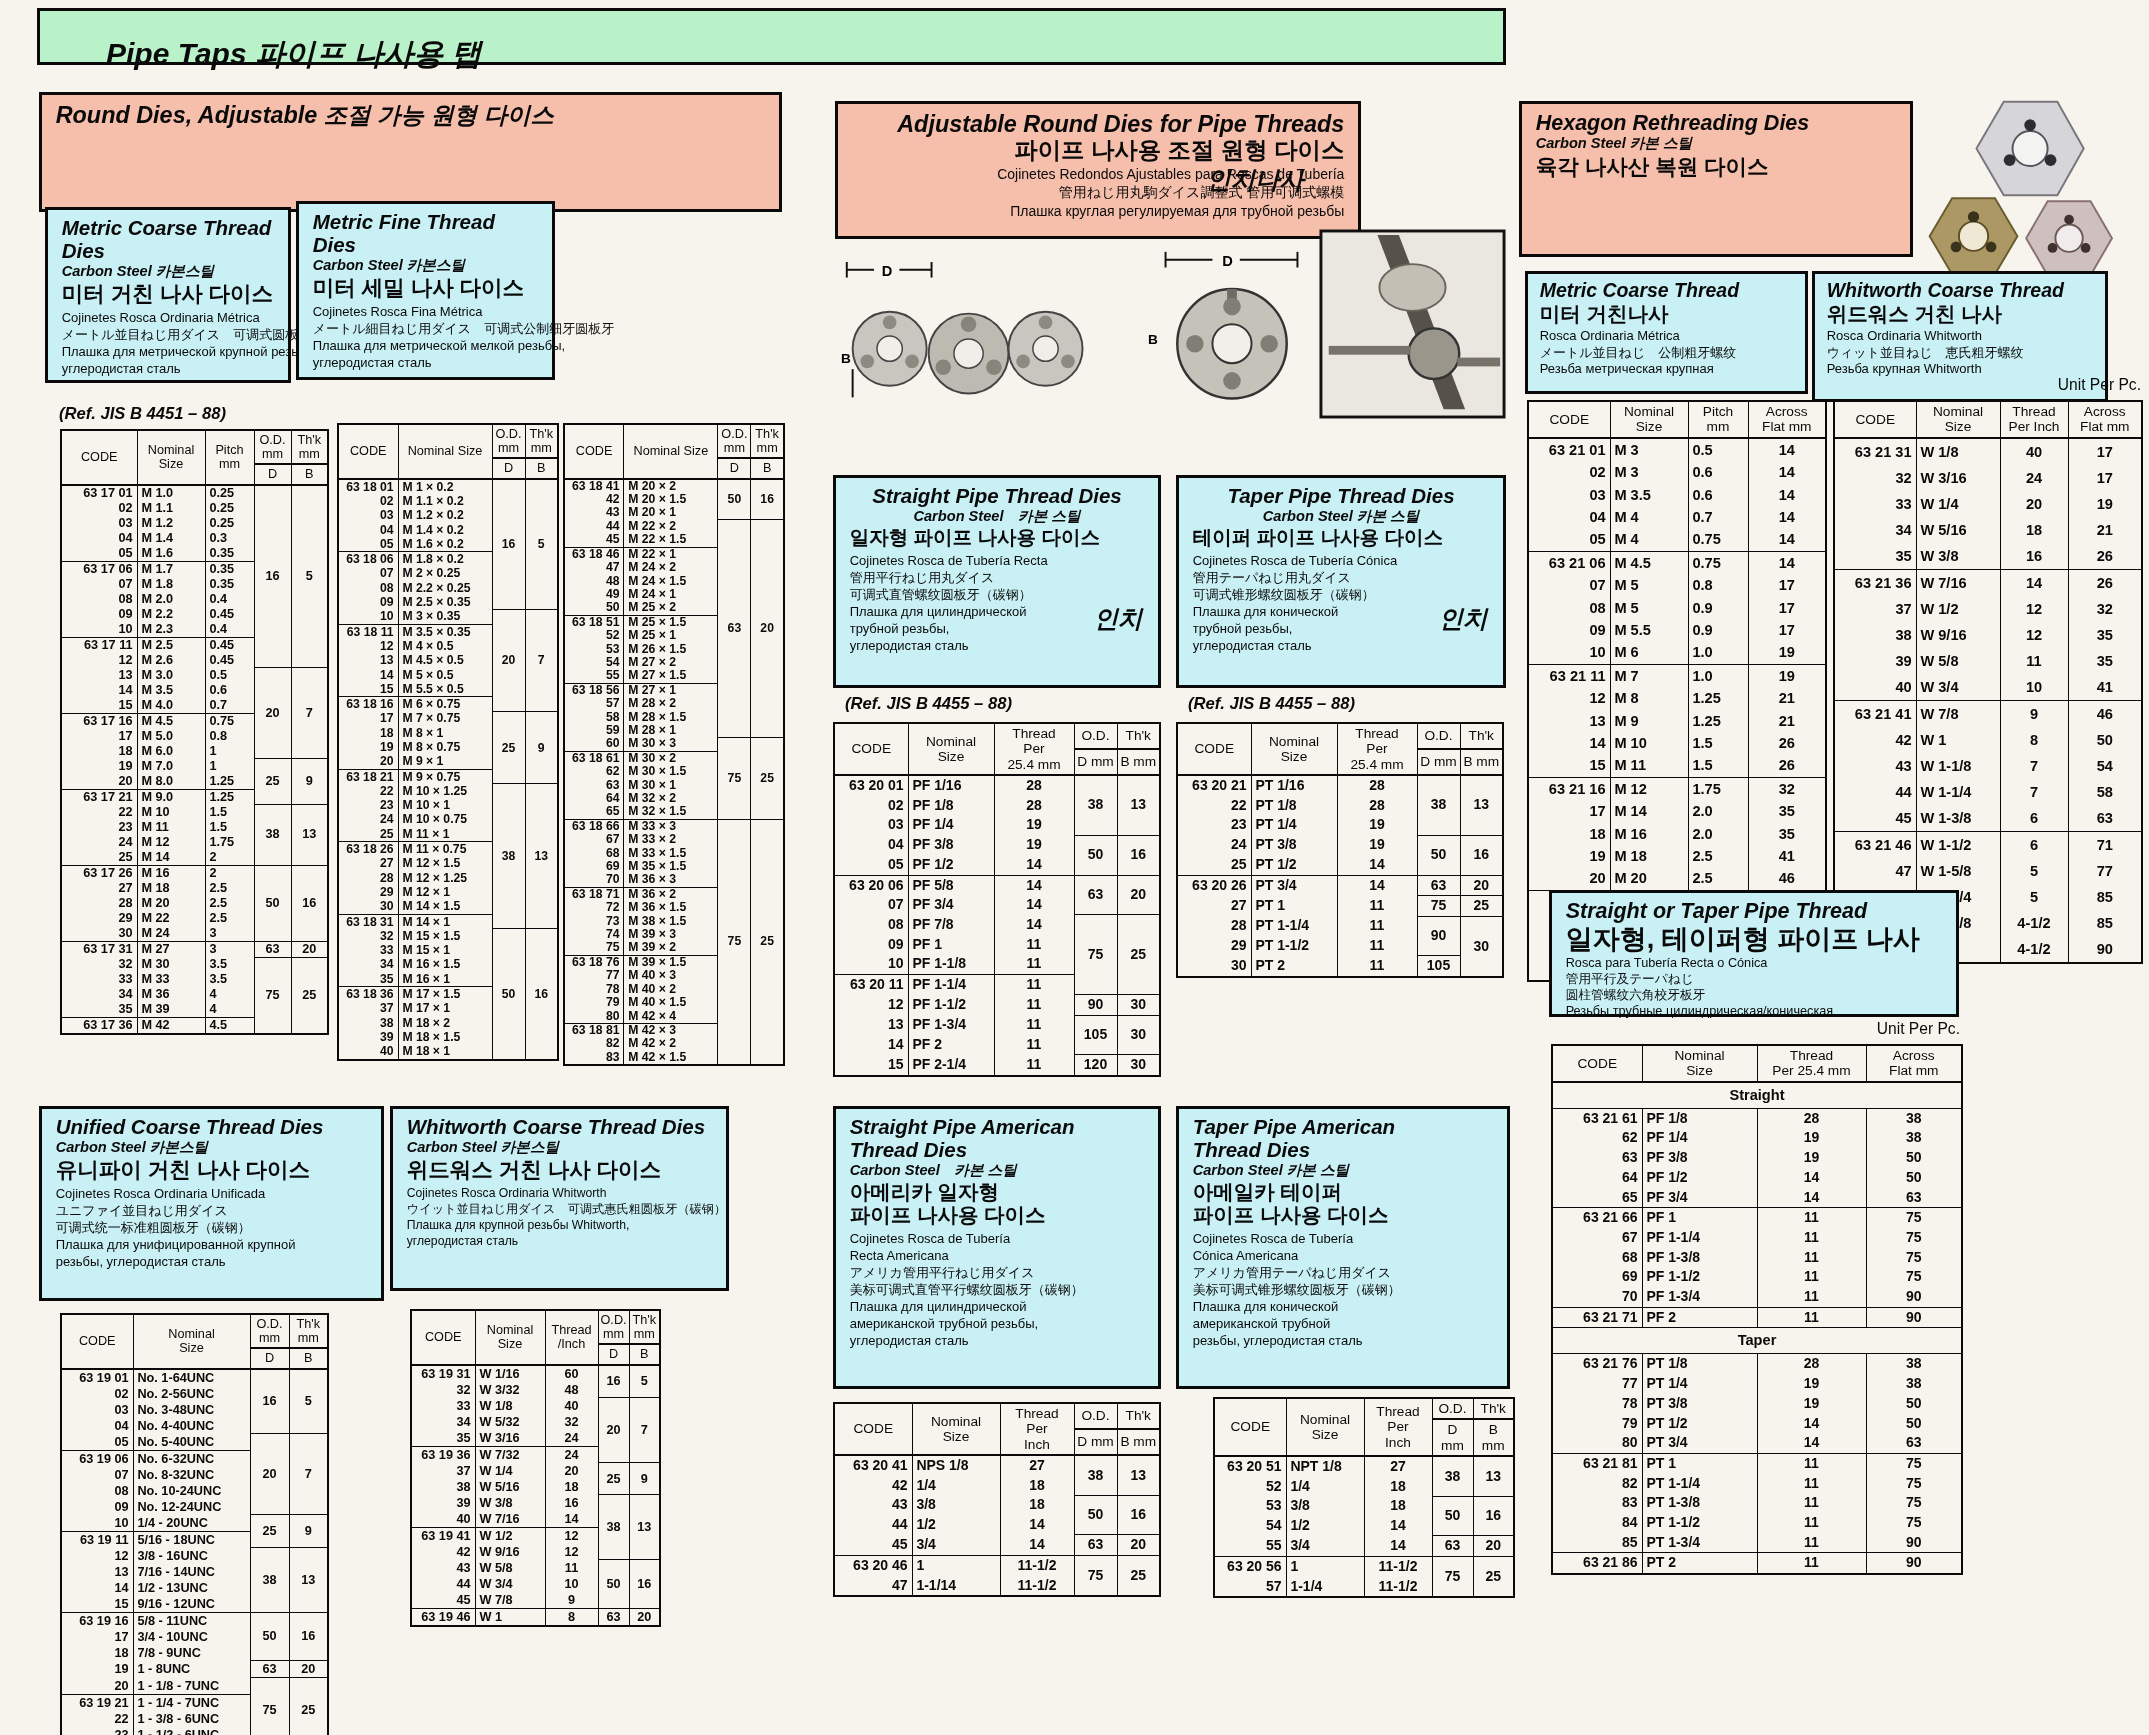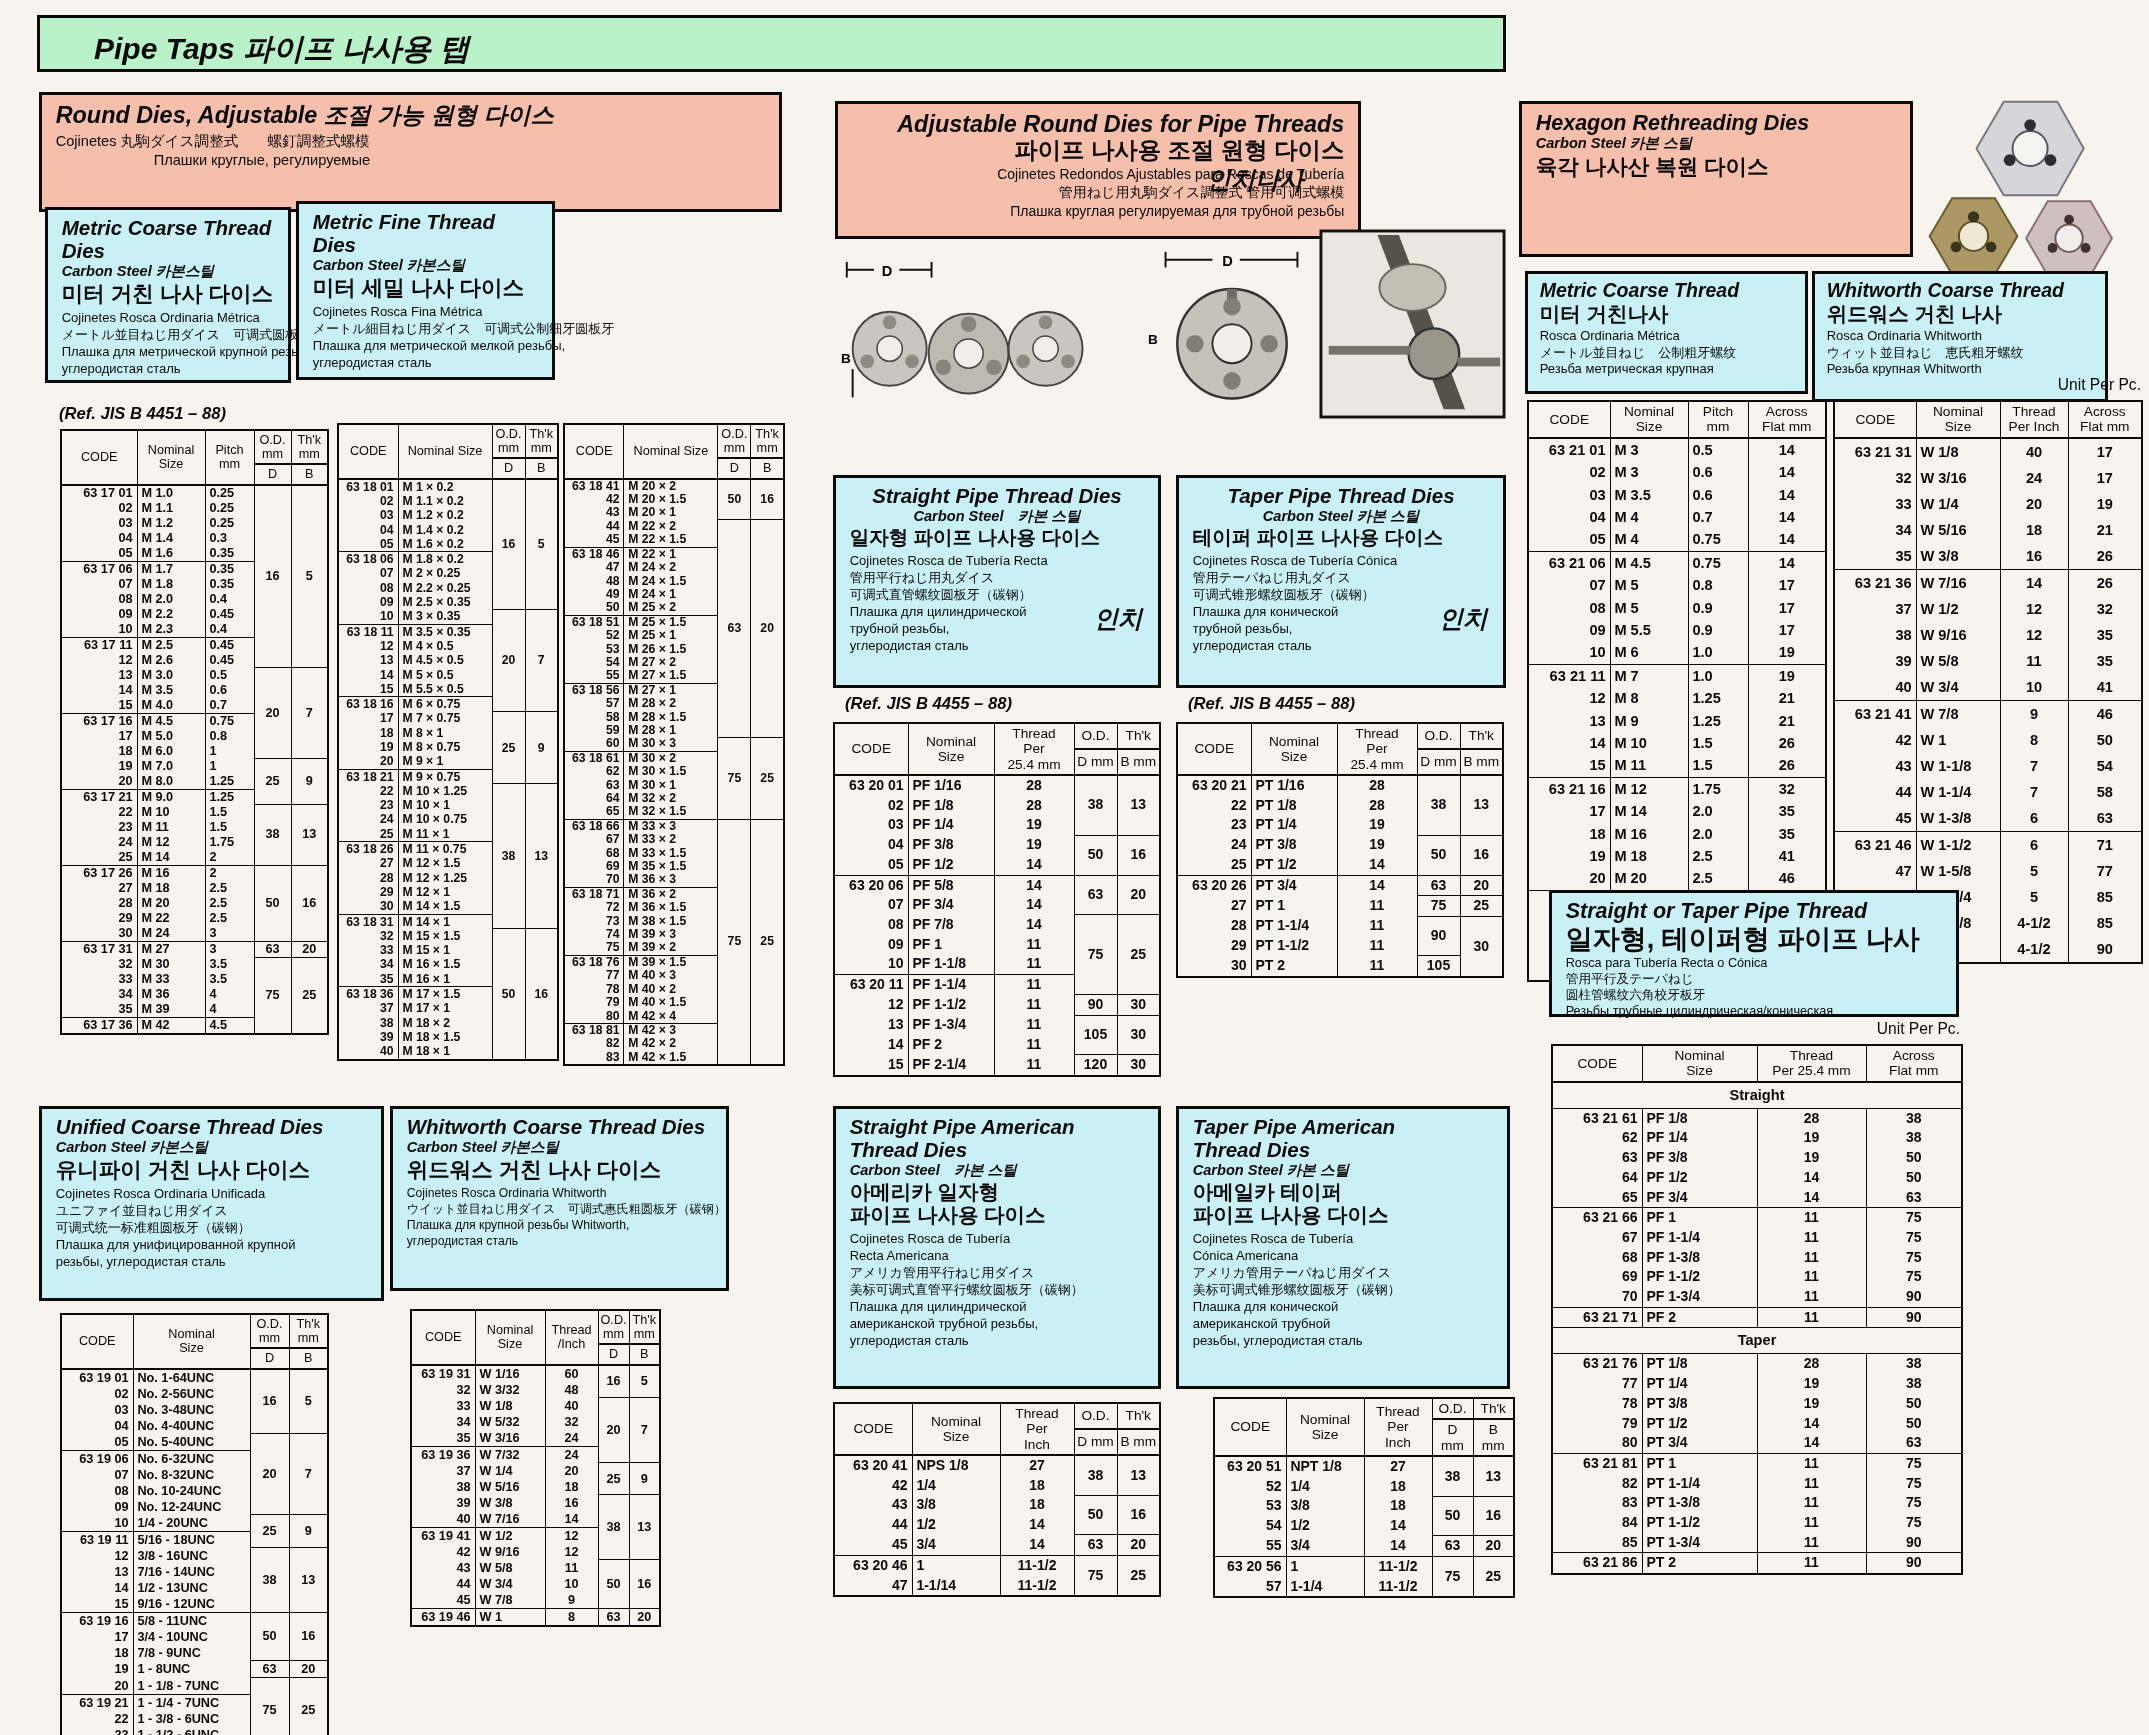--- a/index.html
+++ b/index.html
@@ -39,30 +39,26 @@
   .tE td{font-size:14.6px;line-height:22.4px;}
   .tF td{font-size:14.6px;line-height:26px;}
   .tG td,.tH td{font-size:12.7px;line-height:16px;}
   .tK tr.sect td{line-height:25px;font-size:14.6px;}
   .tblwrap{position:absolute;}
   svg text{font-family:"Liberation Sans",sans-serif;}
 </style>
 </head>
 <body>
 
-<div class="box green" style="left:37px;top:7.8px;width:1469px;height:57px;padding:0;margin-top:7px;">
+<div class="box green" style="left:37px;top:7.8px;width:1469px;height:57px;padding:12px;">
   <div class="title-text">Pipe Taps   파이프 나사용 탭</div>
 </div>
 
 <div class="box pink round-adj" style="left:39px;top:92px;width:743px;height:120px;">
   <div class="t-en" style="font-size:23.4px">Round Dies, Adjustable  조절 가능 원형 다이스</div>
-  <div class="t-lines" style="font-size:14.6px;margin-top:3.9px">
-      <div>Cojinetes  丸駒ダイス調整式　　螺釘調整式螺模</div>
-      <div>Плашки круглые,  регулируемые</div>
-    </div>
 </div>
 
 <div class="box blue" style="left:45px;top:207px;width:246px;height:176px;">
   <div class="t-en">Metric Coarse Thread Dies</div>
   <div class="t-sub">Carbon Steel  카본스틸</div>
   <div class="t-kr">미터 거친 나사 다이스</div>
   <div class="t-lines">
       <div>Cojinetes Rosca Ordinaria Métrica</div>
       <div>メートル並目ねじ用ダイス　可调式圆板牙</div>
       <div>Плашка для метрической крупной резьбы,</div>

